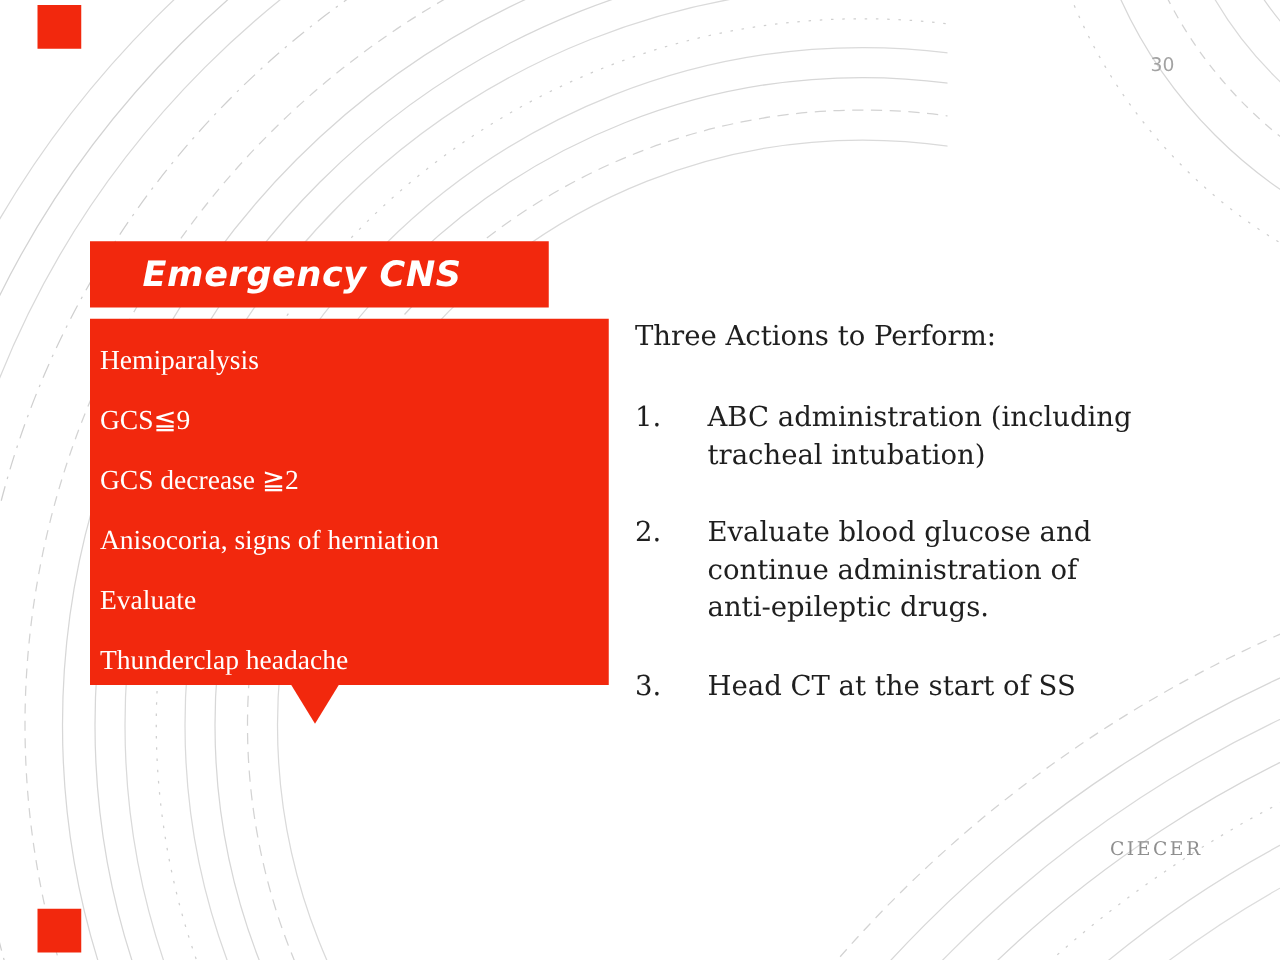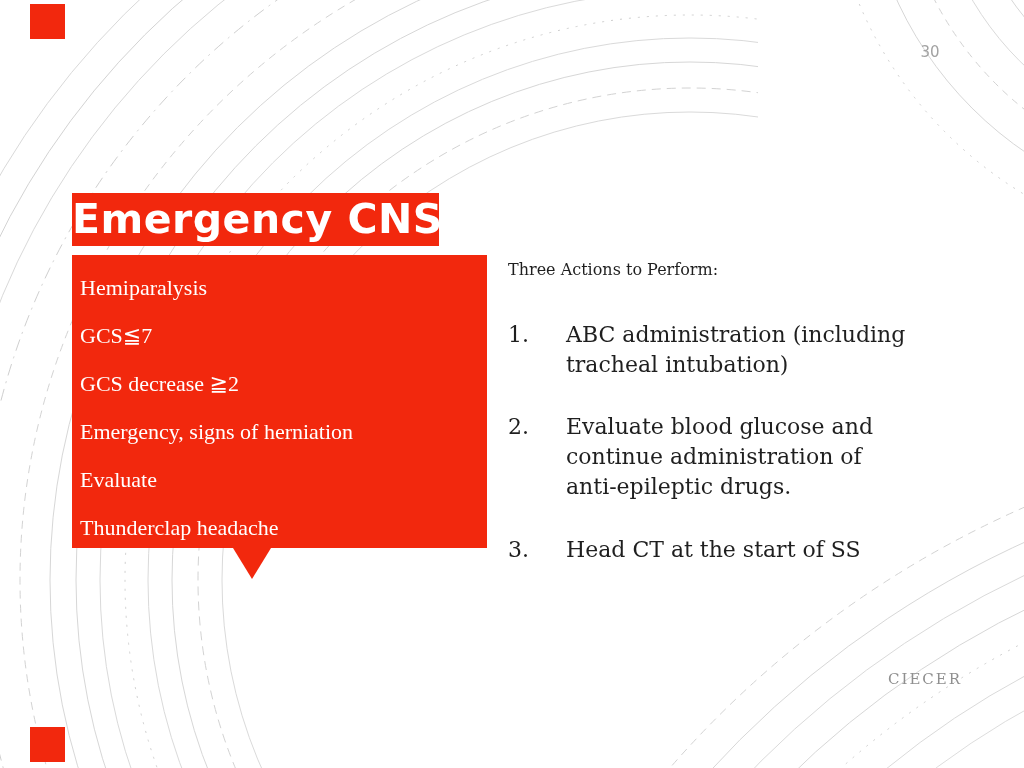--- a/index.html
+++ b/index.html
@@ -47,27 +47,29 @@
   
   .banner {
     position: absolute;
     left: 72px; top: 193px;
     width: 367px; height: 53px;
     background: #f2280d;
     z-index: 2;
   }
   .banner .banner-text {
     display: block;
+    padding-left: 42px;
     line-height: 53px;
     font-family: "DejaVu Sans", "Liberation Sans", sans-serif;
     font-weight: bold;
-    font-size: 41px;
+    font-size: 28px;
     letter-spacing: 0.5px;
     color: #ffffff;
     white-space: nowrap;
+    font-style: italic;
   }
   
   .callout {
     position: absolute;
     left: 72px; top: 255px;
     width: 415px; height: 293px;
     background: #f2280d;
     z-index: 2;
     font-family: Liberation Serif, serif;
   }
@@ -92,21 +94,21 @@
   }
   
   .actions {
     position: absolute;
     left: 508px; top: 255px;
     width: 402px;
     z-index: 2;
     color: #1f1f1f;
   }
   .actions-heading {
-    font-size: 16px;
+    font-size: 22px;
     line-height: 30px;
     white-space: nowrap;
   }
   .actions ol {
     margin: 0;
     padding: 0;
     list-style: none;
   }
   .actions ol li {
     display: flex;
@@ -187,23 +189,23 @@
 
   <div class="page-num">30</div>
 
   <div class="banner">
     <span class="banner-text">Emergency CNS</span>
   </div>
 
   <div class="callout">
     <ul id="callout-list">
         <li>Hemiparalysis</li>
-        <li>GCS≦7</li>
+        <li>GCS≦9</li>
         <li>GCS decrease ≧2</li>
-        <li>Emergency, signs of herniation</li>
+        <li>Anisocoria, signs of herniation</li>
         <li>Evaluate</li>
         <li>Thunderclap headache</li>
       </ul>
     <div class="callout-tail"></div>
   </div>
 
   <div class="actions">
     <div class="actions-heading">Three Actions to Perform:</div>
     <ol id="actions-items">
         <li>

